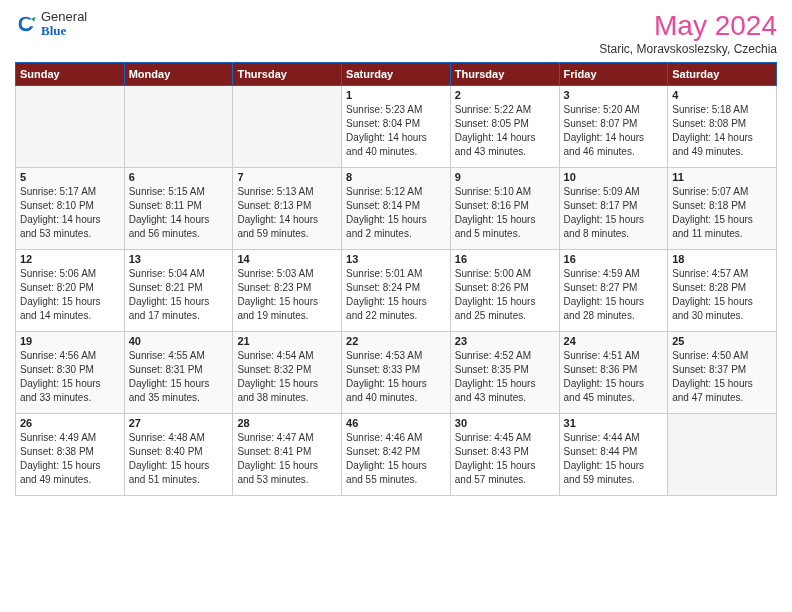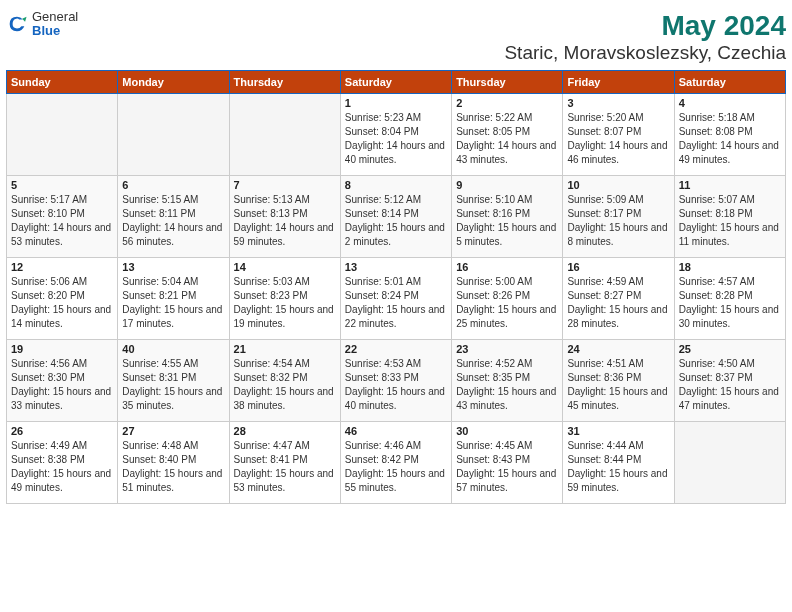--- a/index.html
+++ b/index.html
@@ -5,21 +5,21 @@
     * { margin: 0; padding: 0; box-sizing: border-box; }
     body {
       font-family: Arial, sans-serif;
       background: #fff;
       width: 792px;
       height: 612px;
       overflow: hidden;
     }
     .container {
       width: 792px;
-      padding: 10px 6px;
+      padding: 10px 15px;
     }
     .header-area {
       display: flex;
       justify-content: space-between;
       align-items: flex-start;
       margin-bottom: 6px;
     }
     .logo {
       display: flex;
       align-items: center;
@@ -32,44 +32,45 @@
     }
     .logo-general {
       font-size: 13px;
       color: #333;
       font-weight: normal;
     }
     .logo-blue {
       font-size: 13px;
       color: #1565c0;
       font-weight: bold;
+      font-family: Liberation Serif, serif;
     }
     .logo-icon {
       width: 22px;
       height: 22px;
     }
     .title-area {
       text-align: right;
     }
     .month-title {
       font-size: 28px;
-      color: #0f766e;
-      font-weight: bold;
+      color: #ec4899;
+      font-weight: normal;
     }
     .location-title {
-      font-size: 19px;
+      font-size: 12px;
       color: #333;
     }
     table {
       width: 100%;
       border-collapse: collapse;
       table-layout: fixed;
     }
     th {
-      background-color: #c2410c;
+      background-color: #7f1d1d;
       color: #fff;
       font-size: 11px;
       font-weight: bold;
       padding: 5px 4px;
       text-align: left;
       border: 1px solid #1565c0;
     }
     td {
       border: 1px solid #ccc;
       vertical-align: top;

